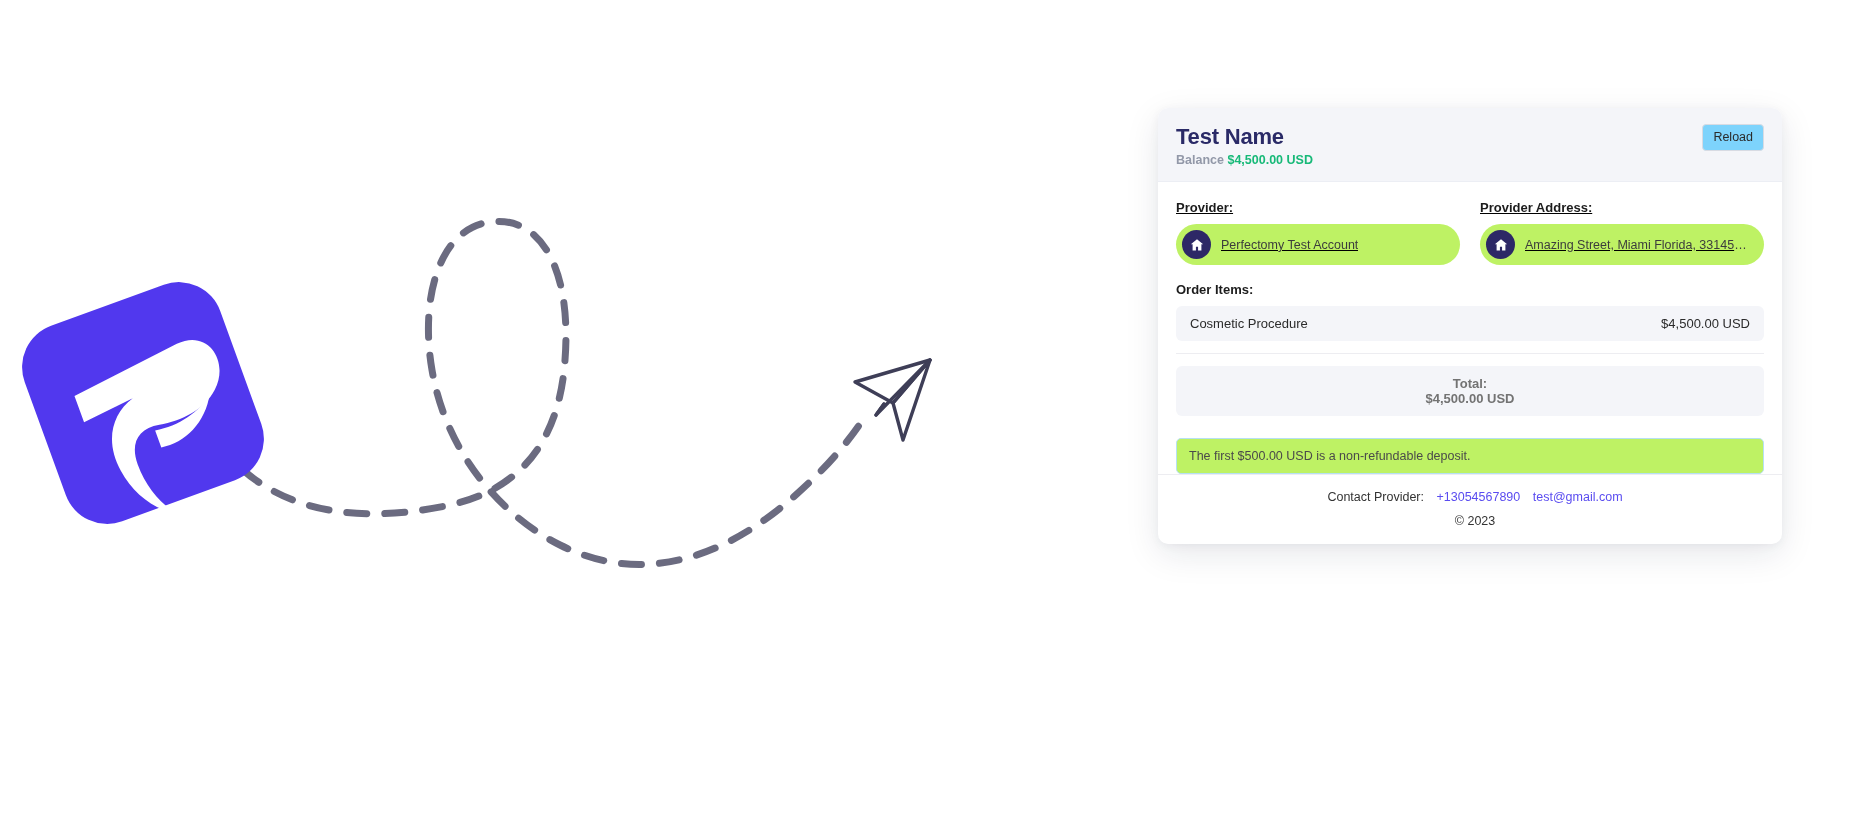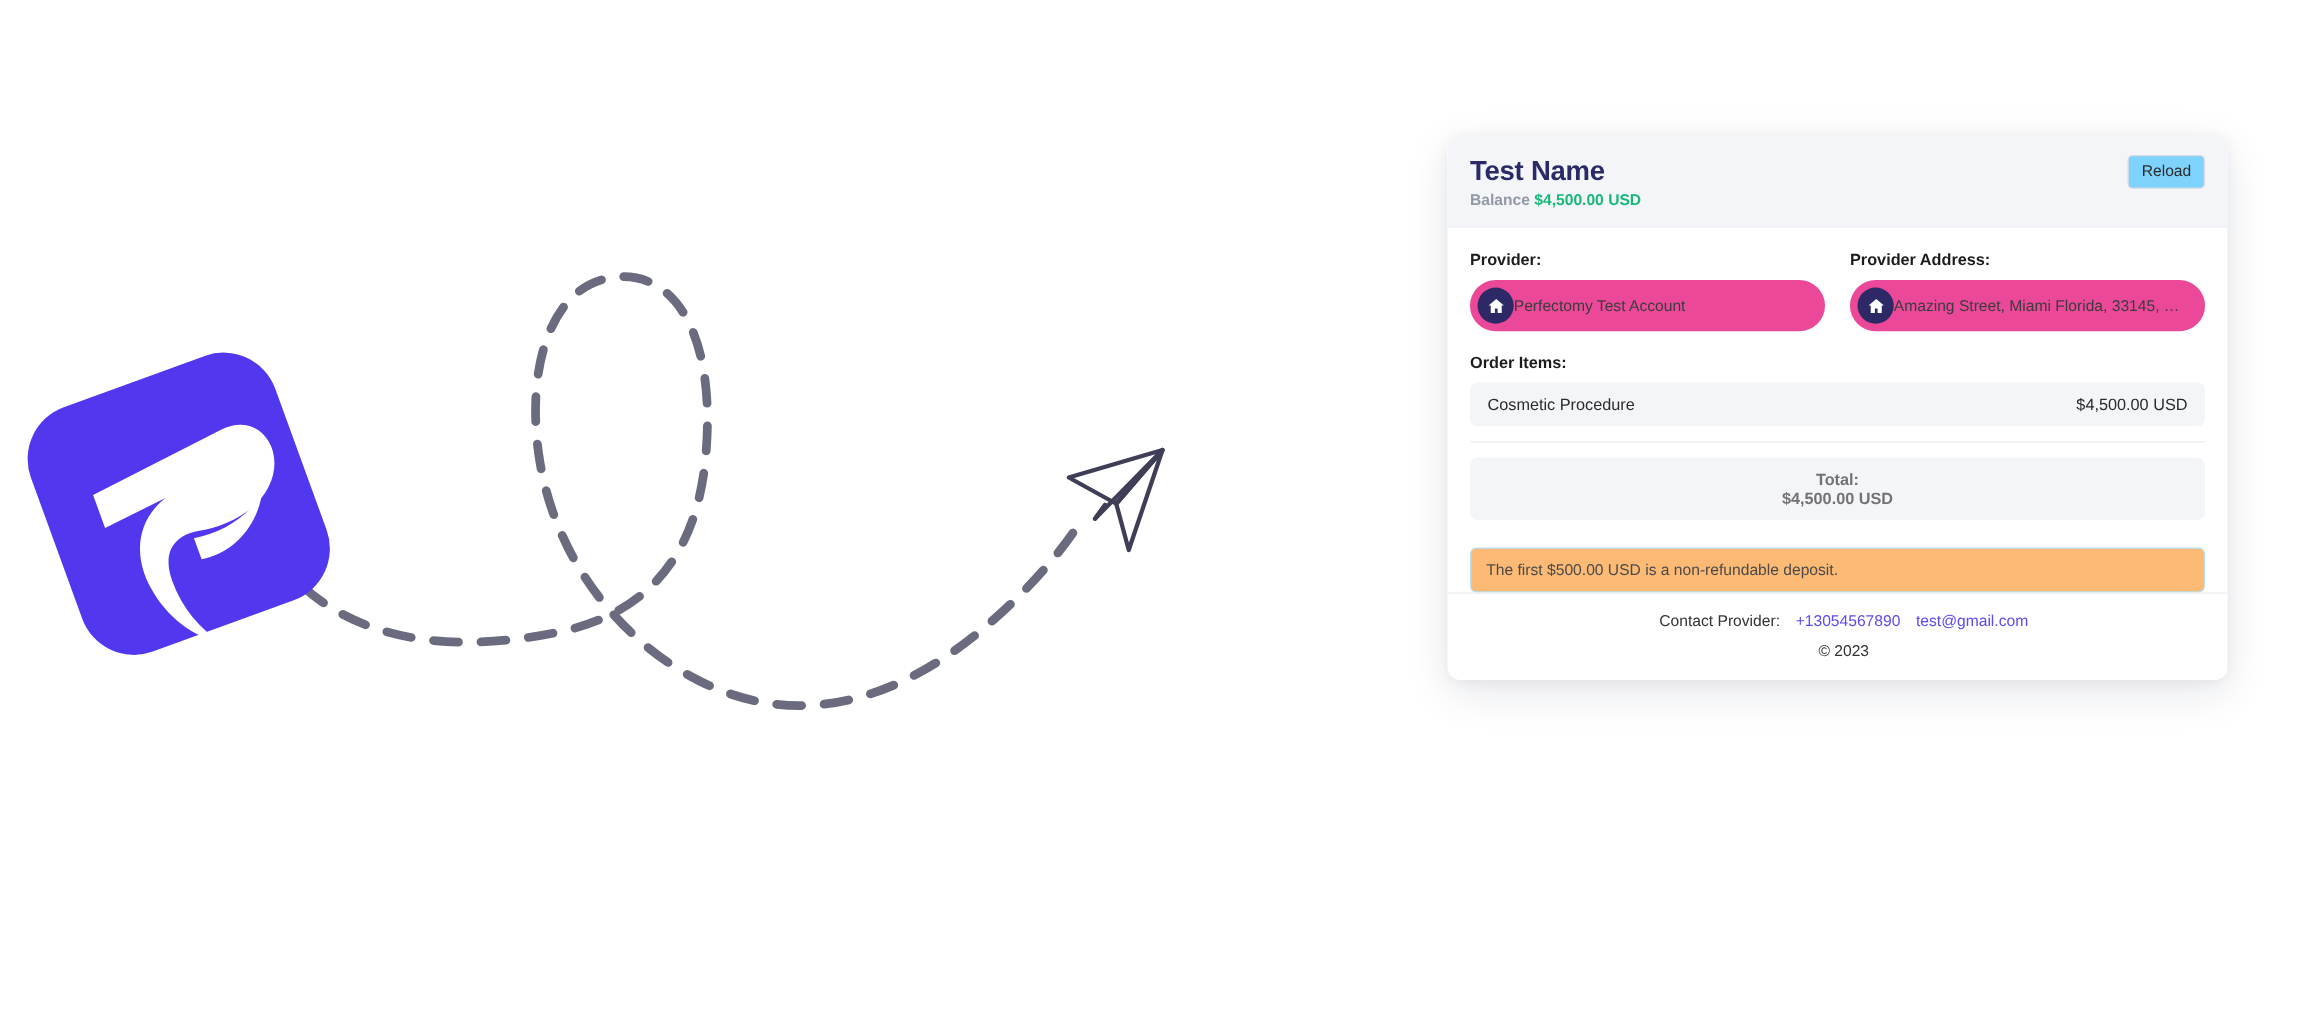--- a/index.html
+++ b/index.html
@@ -83,27 +83,29 @@
   .section-label {
     font-size: 13px;
     font-weight: bold;
     color: #1c1c1c;
     margin-bottom: 9px;
   }
 
   .two-col {
     display: flex;
     gap: 20px;
+    text-decoration: underline;
   }
   .col { flex: 1; min-width: 0; }
 
   .entity-pill {
     display: flex;
     align-items: center;
-    background: #ec4899;
+    gap: 10px;
+    background: #bef264;
     border-radius: 22px;
     padding: 6px 14px 6px 6px;
     min-width: 0;
   }
   .entity-avatar {
     width: 29px;
     height: 29px;
     border-radius: 50%;
     background: #2d2866;
     flex: 0 0 29px;
@@ -137,21 +139,21 @@
     flex-direction: column;
   }
   .divider {
     height: 1px;
     background: #ededf1;
     margin: 12px 0;
   }
 
   .notice {
     margin-top: 22px;
-    background: #fdba74;
+    background: #bef264;
     border: 1px solid #b6e0f2;
     border-radius: 5px;
     padding: 10px 12px;
     font-size: 12.5px;
     color: #4a4a4a;
   }
 
   .action-zone {
     border-top: 1px solid #ededf1;
     margin-top: 28px;

